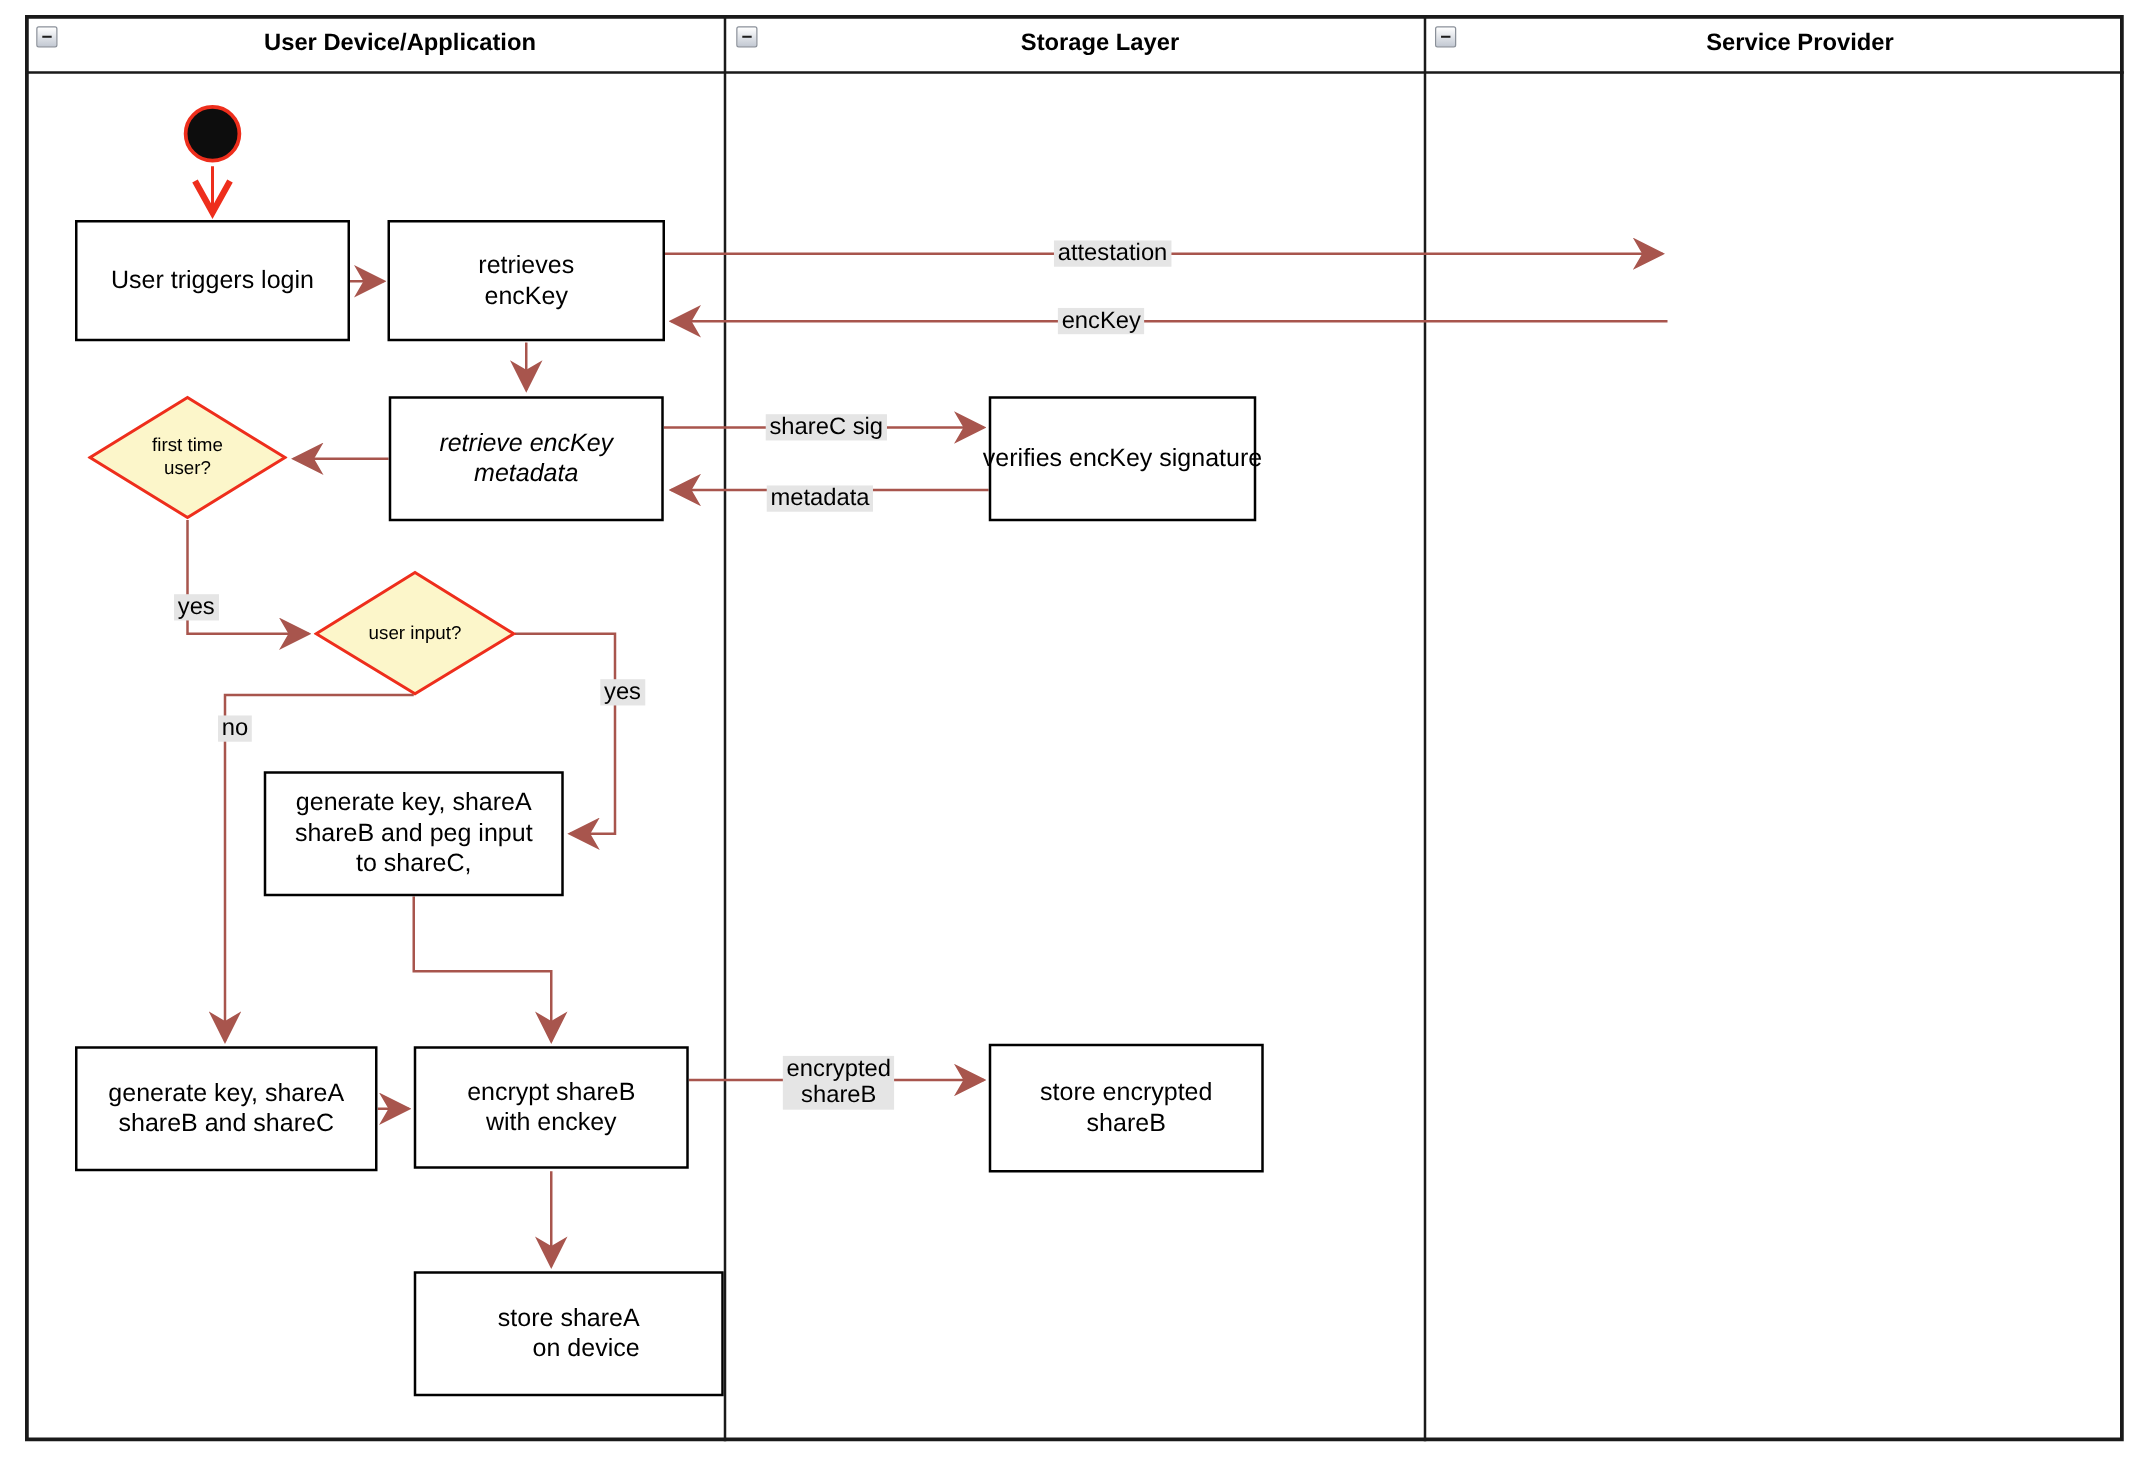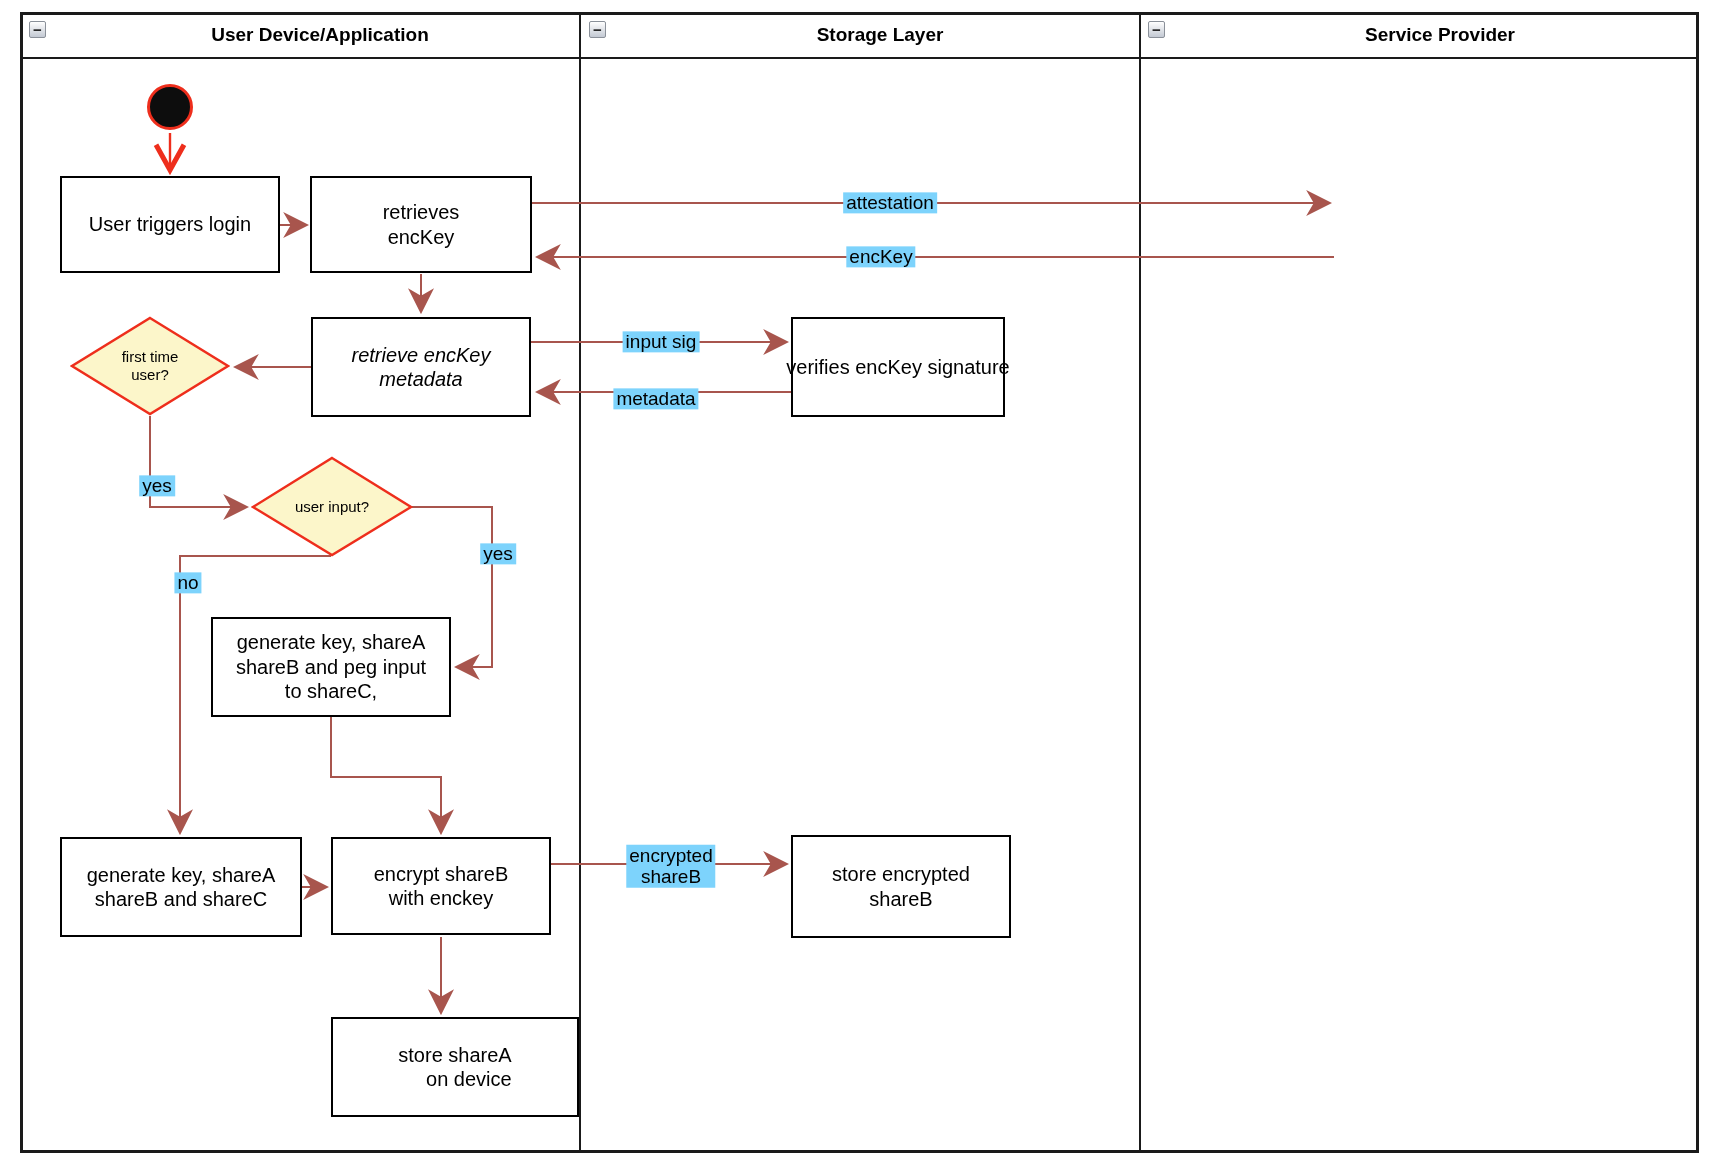--- a/index.html
+++ b/index.html
@@ -34,21 +34,21 @@
     background:#0d0d0d; border:3px solid var(--accent_red,#ee2e1c); border-radius:50%;
   }
   .diamond { position:absolute; }
   .diamond svg { display:block; }
   .diamond-label {
     position:absolute; left:50%; top:50%; transform:translate(-50%,-50%);
     font-size:15px; text-align:center; white-space:pre-line; line-height:1.2;
   }
   .edges { position:absolute; left:0; top:0; pointer-events:none; }
   .edge-label {
-    position:absolute; transform:translate(-50%,-50%); background:#7dd3fc;
+    position:absolute; transform:translate(-50%,-50%); background:#e5e5e5;
     padding:0 3px; font-size:19px; white-space:pre-line; text-align:center; line-height:1.12;
   }
 </style>
 </head>
 <body>
 
 <div class="canvas">
 
   <div class="frame"></div>
   <div class="vline" style="left:579px;"></div>
@@ -137,21 +137,21 @@
 
   <div class="diamond" style="left:251px; top:456px; width:162px; height:101px;">
     <svg width="162" height="101">
       <polygon points="81,2 160,51 81,99 2,51" style="fill:var(--diamond_fill,#fcf6ca);stroke:var(--accent_red,#ee2e1c);stroke-width:2.4;"></polygon>
     </svg>
     <div class="diamond-label">user input?</div>
   </div>
 
   <div class="edge-label" style="left:890px; top:203px;">attestation</div>
   <div class="edge-label" style="left:881px; top:257px;">encKey</div>
-  <div class="edge-label" style="left:661px; top:342px;">input sig</div>
+  <div class="edge-label" style="left:661px; top:342px;">shareC sig</div>
   <div class="edge-label" style="left:656px; top:399px;">metadata</div>
   <div class="edge-label" style="left:671px; top:866px;">encrypted
 shareB</div>
   <div class="edge-label" style="left:157px; top:486px;">yes</div>
   <div class="edge-label" style="left:498px; top:554px;">yes</div>
   <div class="edge-label" style="left:188px; top:583px;">no</div>
 
 </div>
 
 </body></html>

